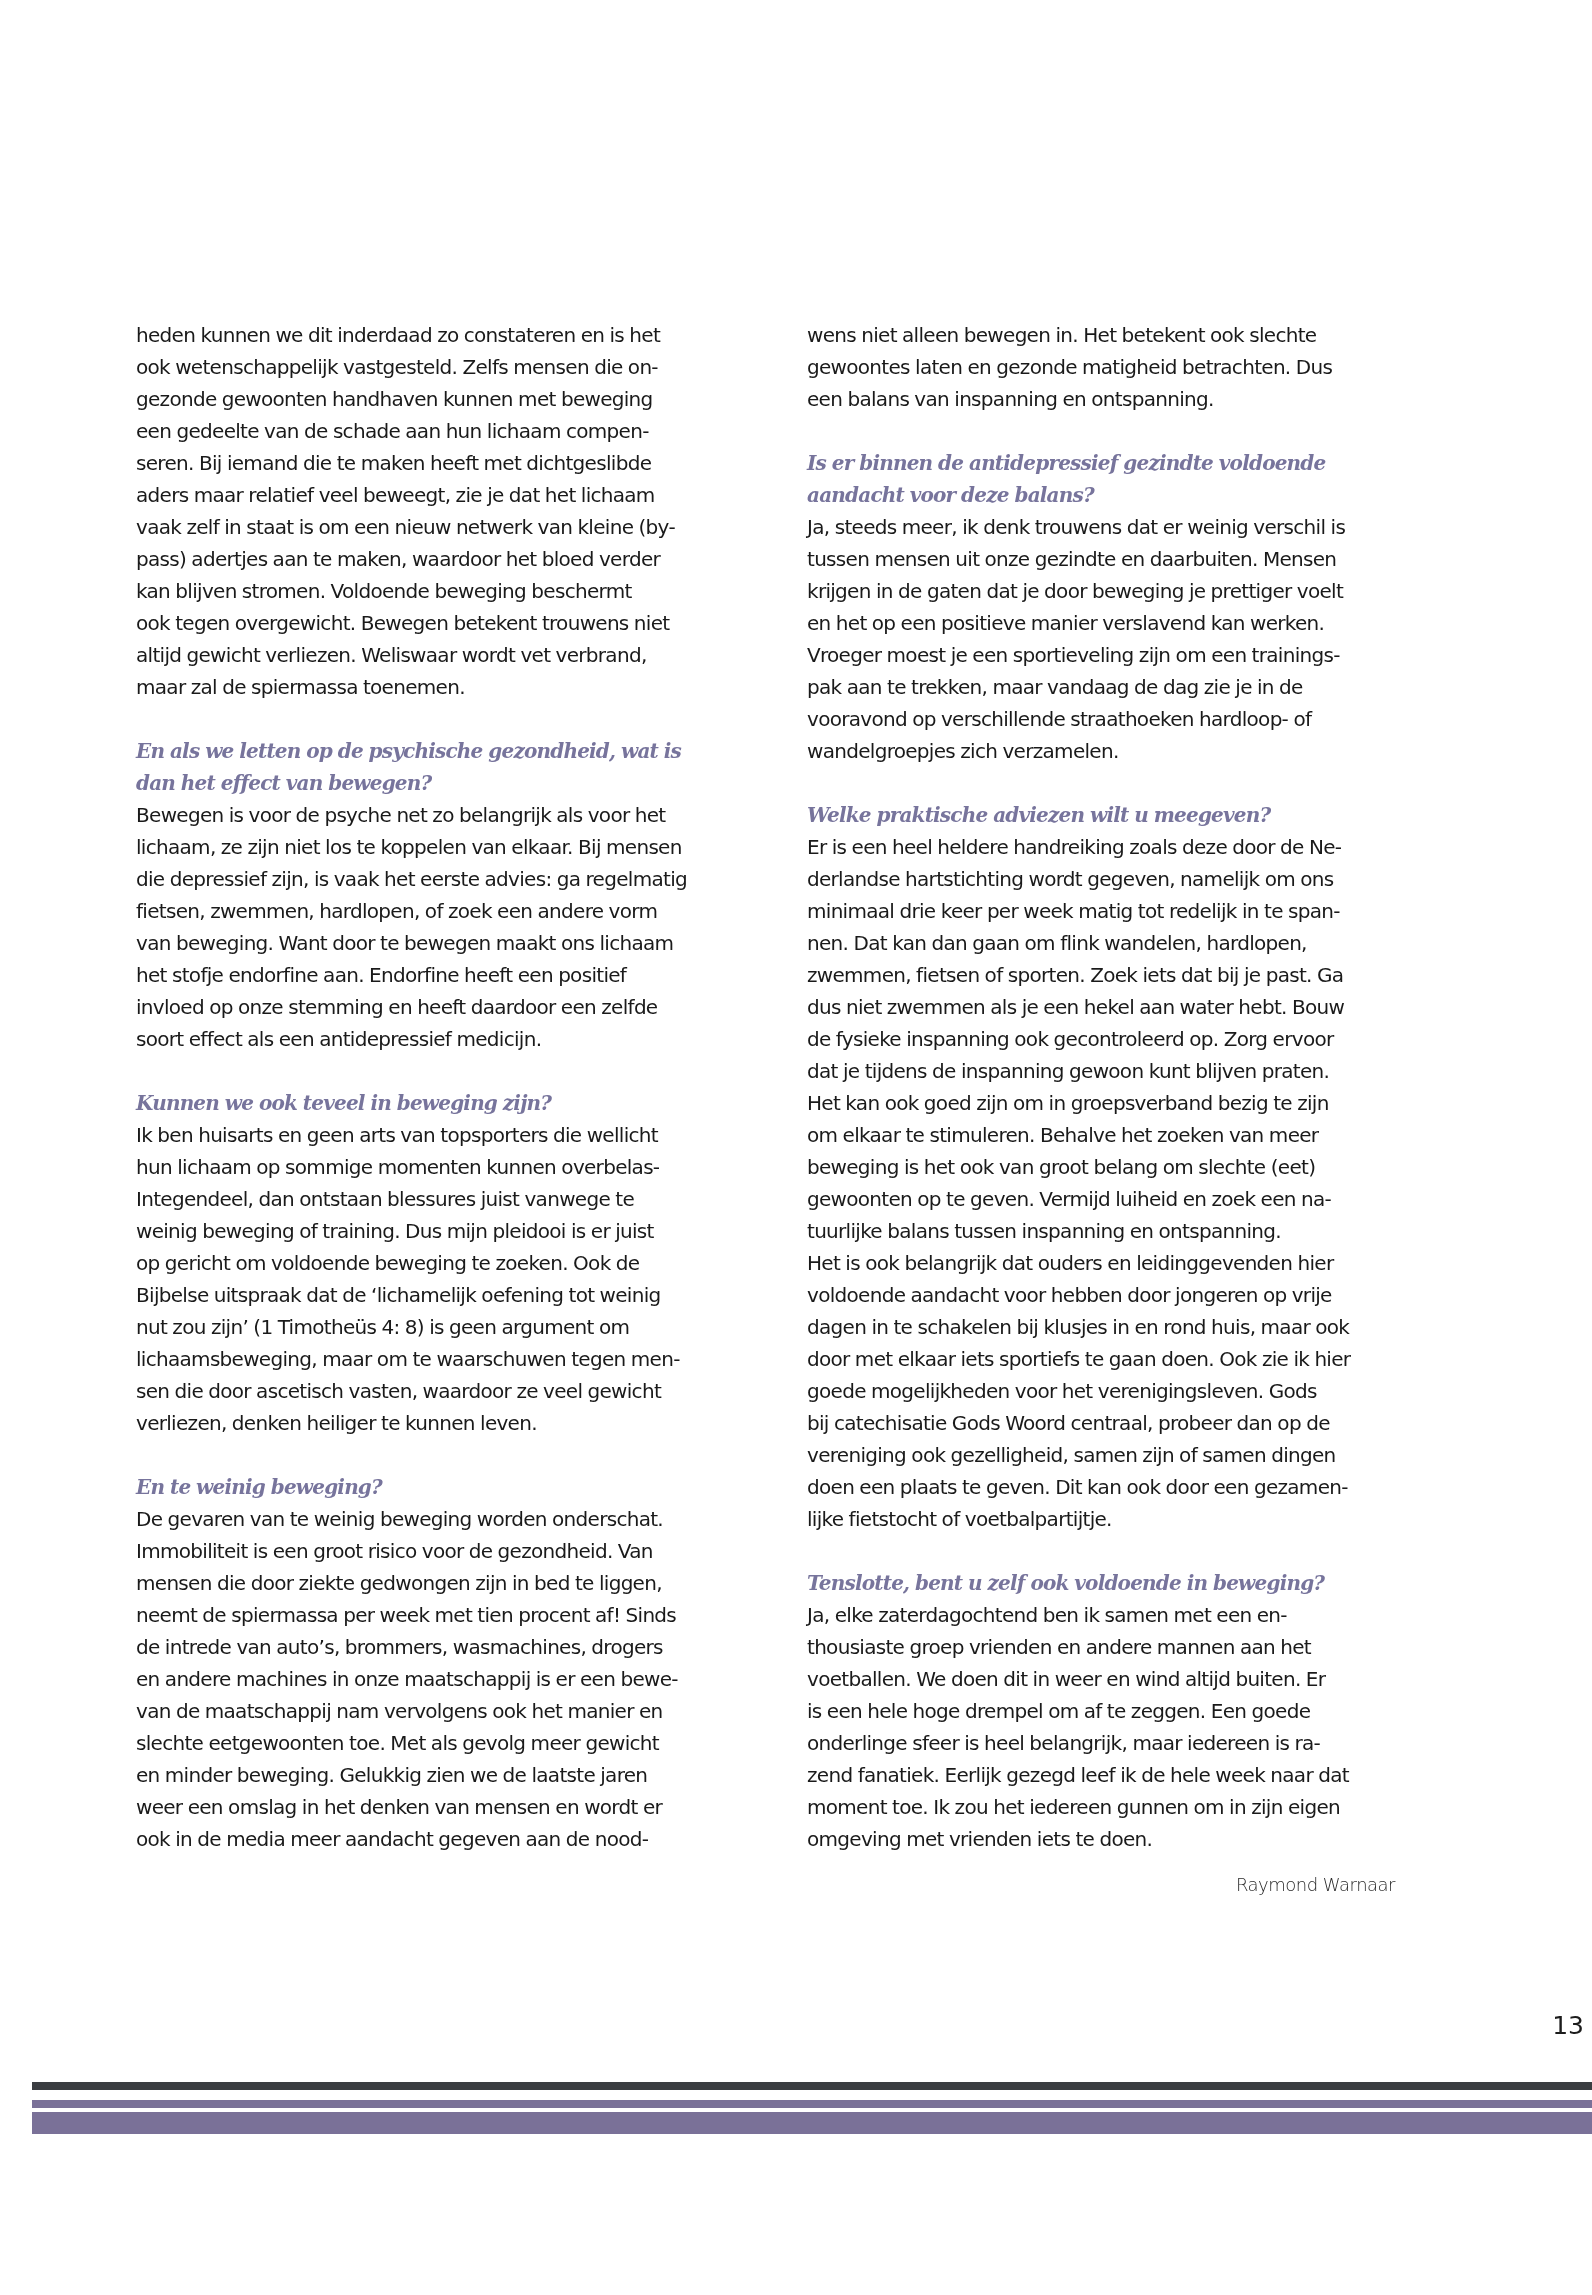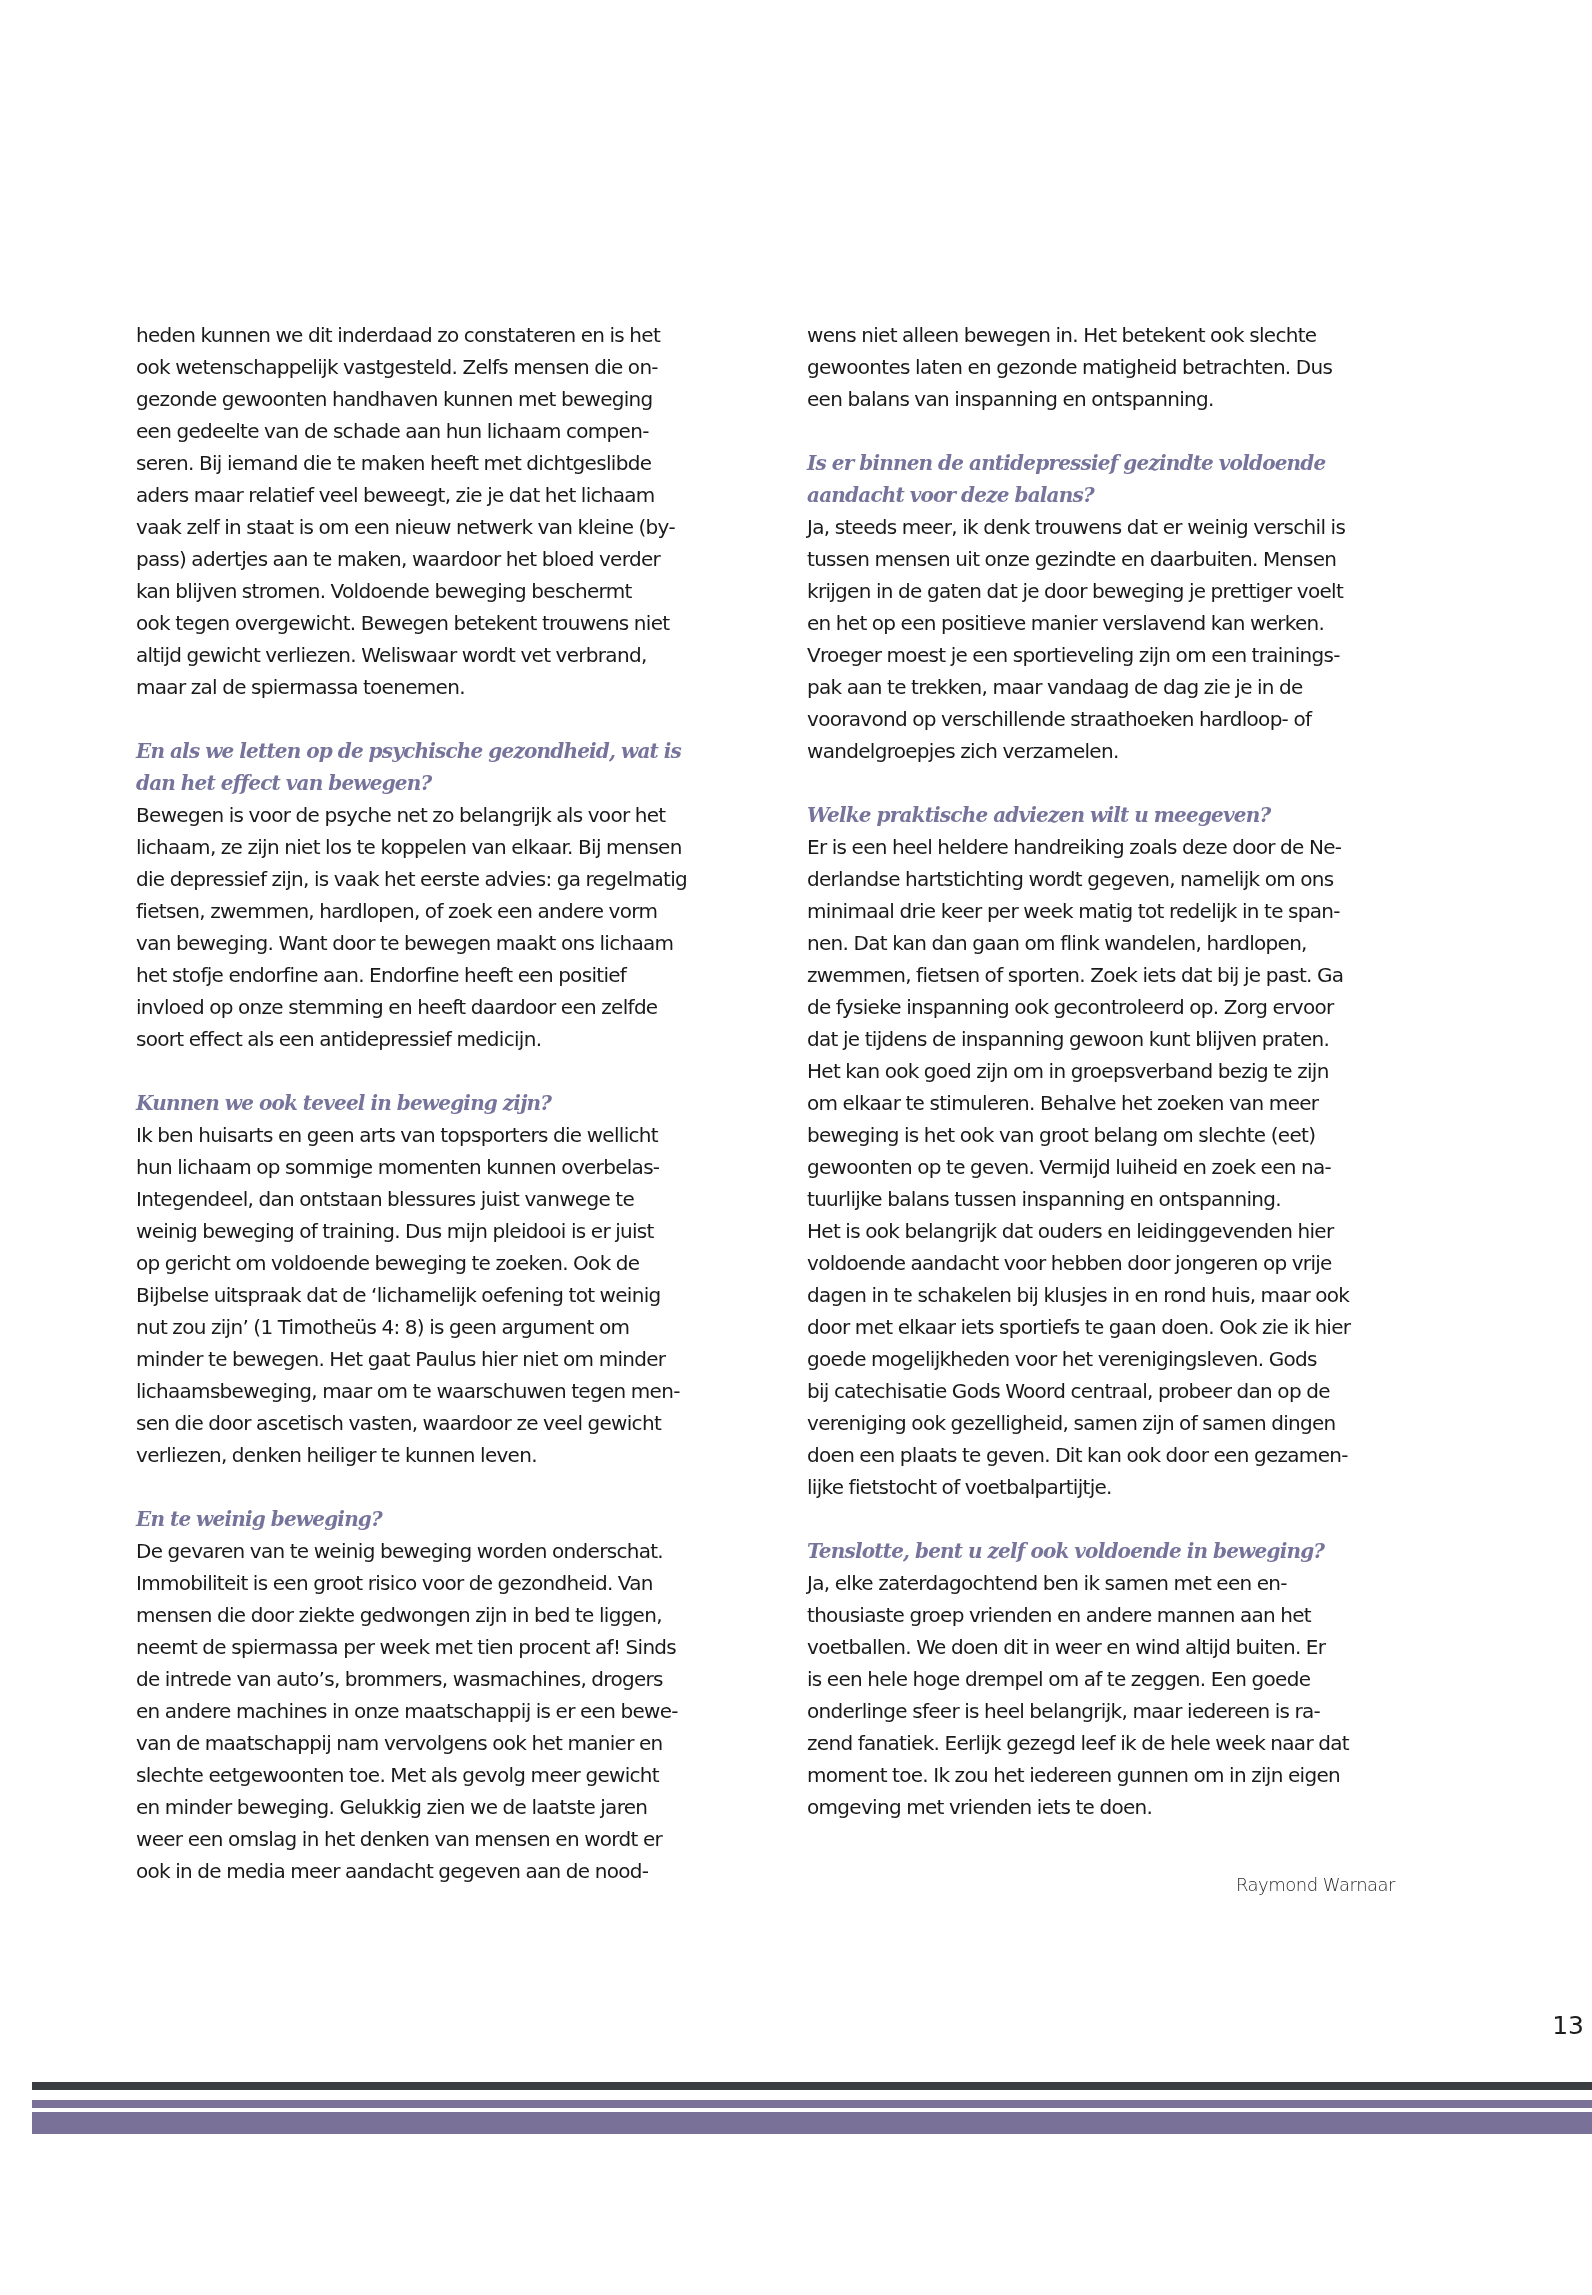--- a/index.html
+++ b/index.html
@@ -91,21 +91,20 @@
         <span class="line">Kunnen we ook teveel in beweging zijn?</span>
       </div>
       <div class="paragraph">
         <span class="line">Ik ben huisarts en geen arts van topsporters die wellicht</span>
         <span class="line">hun lichaam op sommige momenten kunnen overbelas-</span>
         <span class="line">Integendeel, dan ontstaan blessures juist vanwege te</span>
         <span class="line">weinig beweging of training. Dus mijn pleidooi is er juist</span>
         <span class="line">op gericht om voldoende beweging te zoeken. Ook de</span>
         <span class="line">Bijbelse uitspraak dat de ‘lichamelijk oefening tot weinig</span>
         <span class="line">nut zou zijn’ (1 Timotheüs 4: 8) is geen argument om</span>
-        <span class="line">minder te bewegen. Het gaat Paulus hier niet om minder</span>
         <span class="line">lichaamsbeweging, maar om te waarschuwen tegen men-</span>
         <span class="line">sen die door ascetisch vasten, waardoor ze veel gewicht</span>
         <span class="line">verliezen, denken heiliger te kunnen leven.</span>
       </div>
       <span class="gap"></span>
       <div class="heading">
         <span class="line">En te weinig beweging?</span>
       </div>
       <div class="paragraph">
         <span class="line">De gevaren van te weinig beweging worden onderschat.</span>
@@ -145,20 +144,21 @@
       <span class="gap"></span>
       <div class="heading">
         <span class="line">Welke praktische adviezen wilt u meegeven?</span>
       </div>
       <div class="paragraph">
         <span class="line">Er is een heel heldere handreiking zoals deze door de Ne-</span>
         <span class="line">derlandse hartstichting wordt gegeven, namelijk om ons</span>
         <span class="line">minimaal drie keer per week matig tot redelijk in te span-</span>
         <span class="line">nen. Dat kan dan gaan om flink wandelen, hardlopen,</span>
         <span class="line">zwemmen, fietsen of sporten. Zoek iets dat bij je past. Ga</span>
+        <span class="line">dus niet zwemmen als je een hekel aan water hebt. Bouw</span>
         <span class="line">de fysieke inspanning ook gecontroleerd op. Zorg ervoor</span>
         <span class="line">dat je tijdens de inspanning gewoon kunt blijven praten.</span>
         <span class="line">Het kan ook goed zijn om in groepsverband bezig te zijn</span>
         <span class="line">om elkaar te stimuleren. Behalve het zoeken van meer</span>
         <span class="line">beweging is het ook van groot belang om slechte (eet)</span>
         <span class="line">gewoonten op te geven. Vermijd luiheid en zoek een na-</span>
         <span class="line">tuurlijke balans tussen inspanning en ontspanning.</span>
         <span class="line">Het is ook belangrijk dat ouders en leidinggevenden hier</span>
         <span class="line">voldoende aandacht voor hebben door jongeren op vrije</span>
         <span class="line">dagen in te schakelen bij klusjes in en rond huis, maar ook</span>

